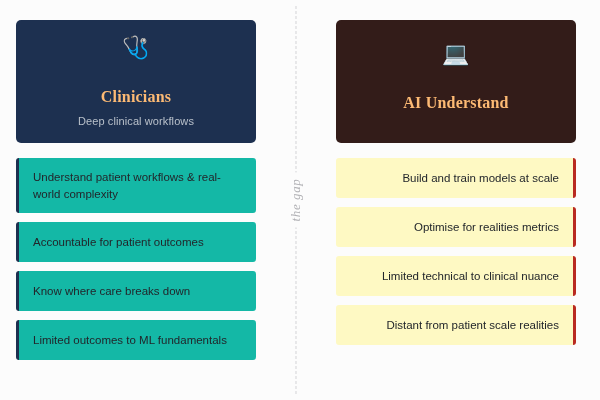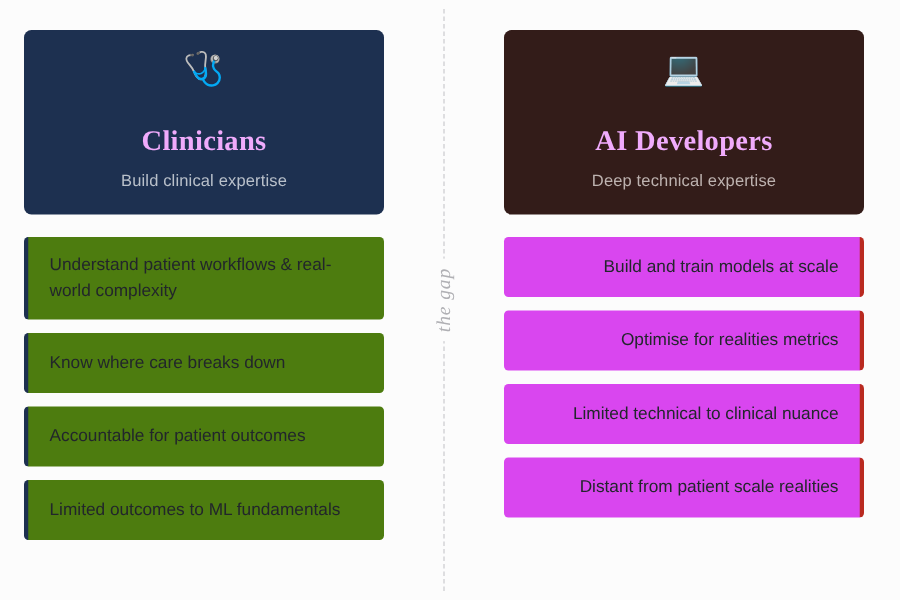--- a/index.html
+++ b/index.html
@@ -86,22 +86,22 @@
     line-height: 1;
     margin-bottom: 7px;
     height: 26px;
     display: flex;
     align-items: center;
     justify-content: center;
   }
   .card-title {
     font-family: "Liberation Serif", serif;
     font-weight: bold;
-    font-size: 19px;
-    color: #f0abfc;
+    font-size: 16px;
+    color: #fdba74;
     letter-spacing: 0.2px;
     margin-bottom: 9px;
     text-align: center;
     margin-top: 20px;
   }
   .card-subtitle {
     font-size: 11px;
     color: #b9c0ca;
     text-align: center;
     letter-spacing: 0.1px;
@@ -120,70 +120,69 @@
     border-radius: 3px;
     font-size: 11.5px;
     line-height: 1.45;
     color: #22262b;
     padding: 11px 14px;
     min-height: 40px;
     display: flex;
     align-items: center;
   }
   .item.blue {
-    background: #4d7c0f;
+    background: #14b8a6;
     border-left: 3px solid #1d3050;
     text-align: left;
     justify-content: flex-start;
   }
   .item.pink {
-    background: #d946ef;
+    background: #fef9c3;
     border-right: 3px solid #b92a20;
     text-align: right;
     justify-content: flex-end;
   }
   .item-text { display: block; }
 </style>
 </head>
 <body>
 
 <div class="board">
 
   <div class="column column-left">
     <div class="header-card navy">
       <div class="card-icon">🩺</div>
       <div class="card-title">Clinicians</div>
-      <div class="card-subtitle">Build clinical expertise</div>
+      <div class="card-subtitle">Deep clinical workflows</div>
     </div>
     <div class="item-list">
       <div class="item blue">
         <span class="item-text">Understand patient workflows &amp; real-world complexity</span>
       </div>
       <div class="item blue">
-        <span class="item-text">Know where care breaks down</span>
+        <span class="item-text">Accountable for patient outcomes</span>
       </div>
       <div class="item blue">
-        <span class="item-text">Accountable for patient outcomes</span>
+        <span class="item-text">Know where care breaks down</span>
       </div>
       <div class="item blue">
         <span class="item-text">Limited outcomes to ML fundamentals</span>
       </div>
     </div>
   </div>
 
   <div class="gap-divider">
     <div class="gap-line"></div>
     <div class="gap-label">the gap</div>
   </div>
 
   <div class="column column-right">
     <div class="header-card brown">
       <div class="card-icon">💻</div>
-      <div class="card-title">AI Developers</div>
-      <div class="card-subtitle">Deep technical expertise</div>
+      <div class="card-title">AI Understand</div>
     </div>
     <div class="item-list">
       <div class="item pink">
         <span class="item-text">Build and train models at scale</span>
       </div>
       <div class="item pink">
         <span class="item-text">Optimise for realities metrics</span>
       </div>
       <div class="item pink">
         <span class="item-text">Limited technical to clinical nuance</span>

